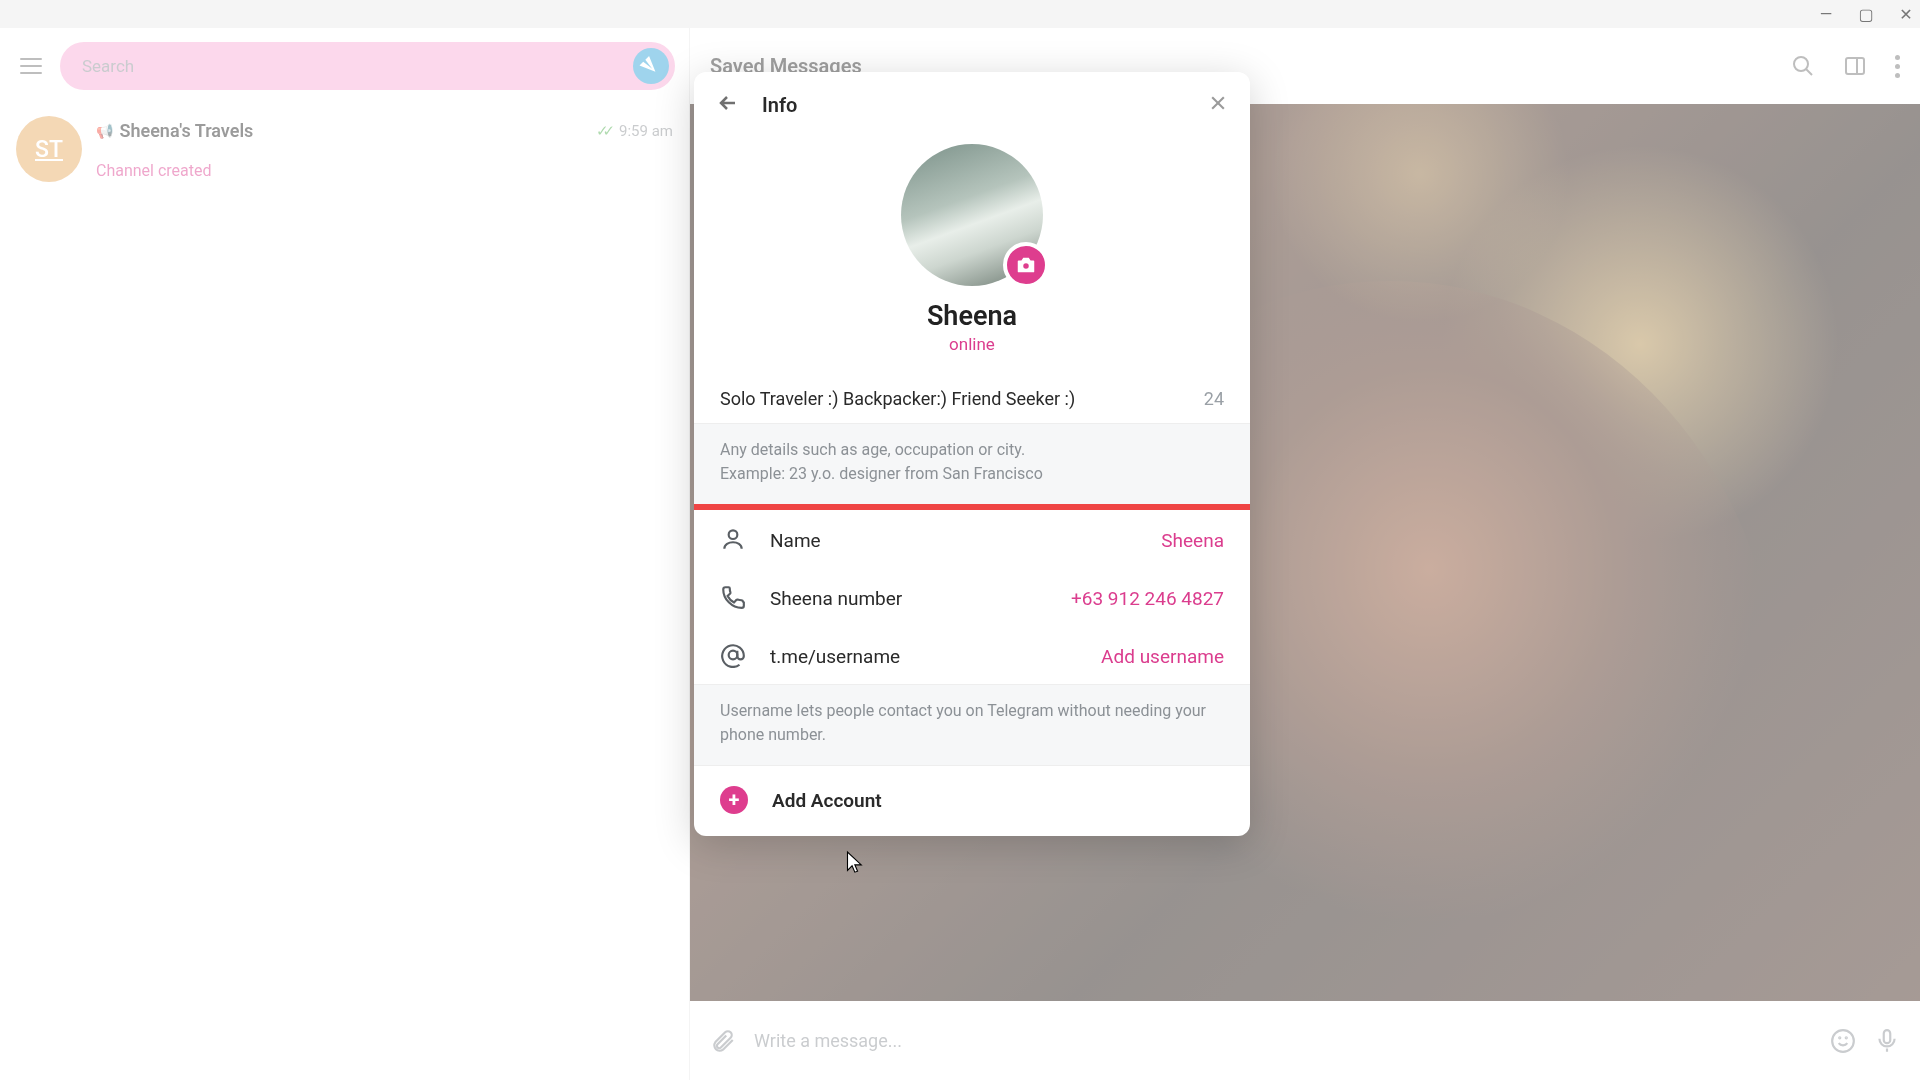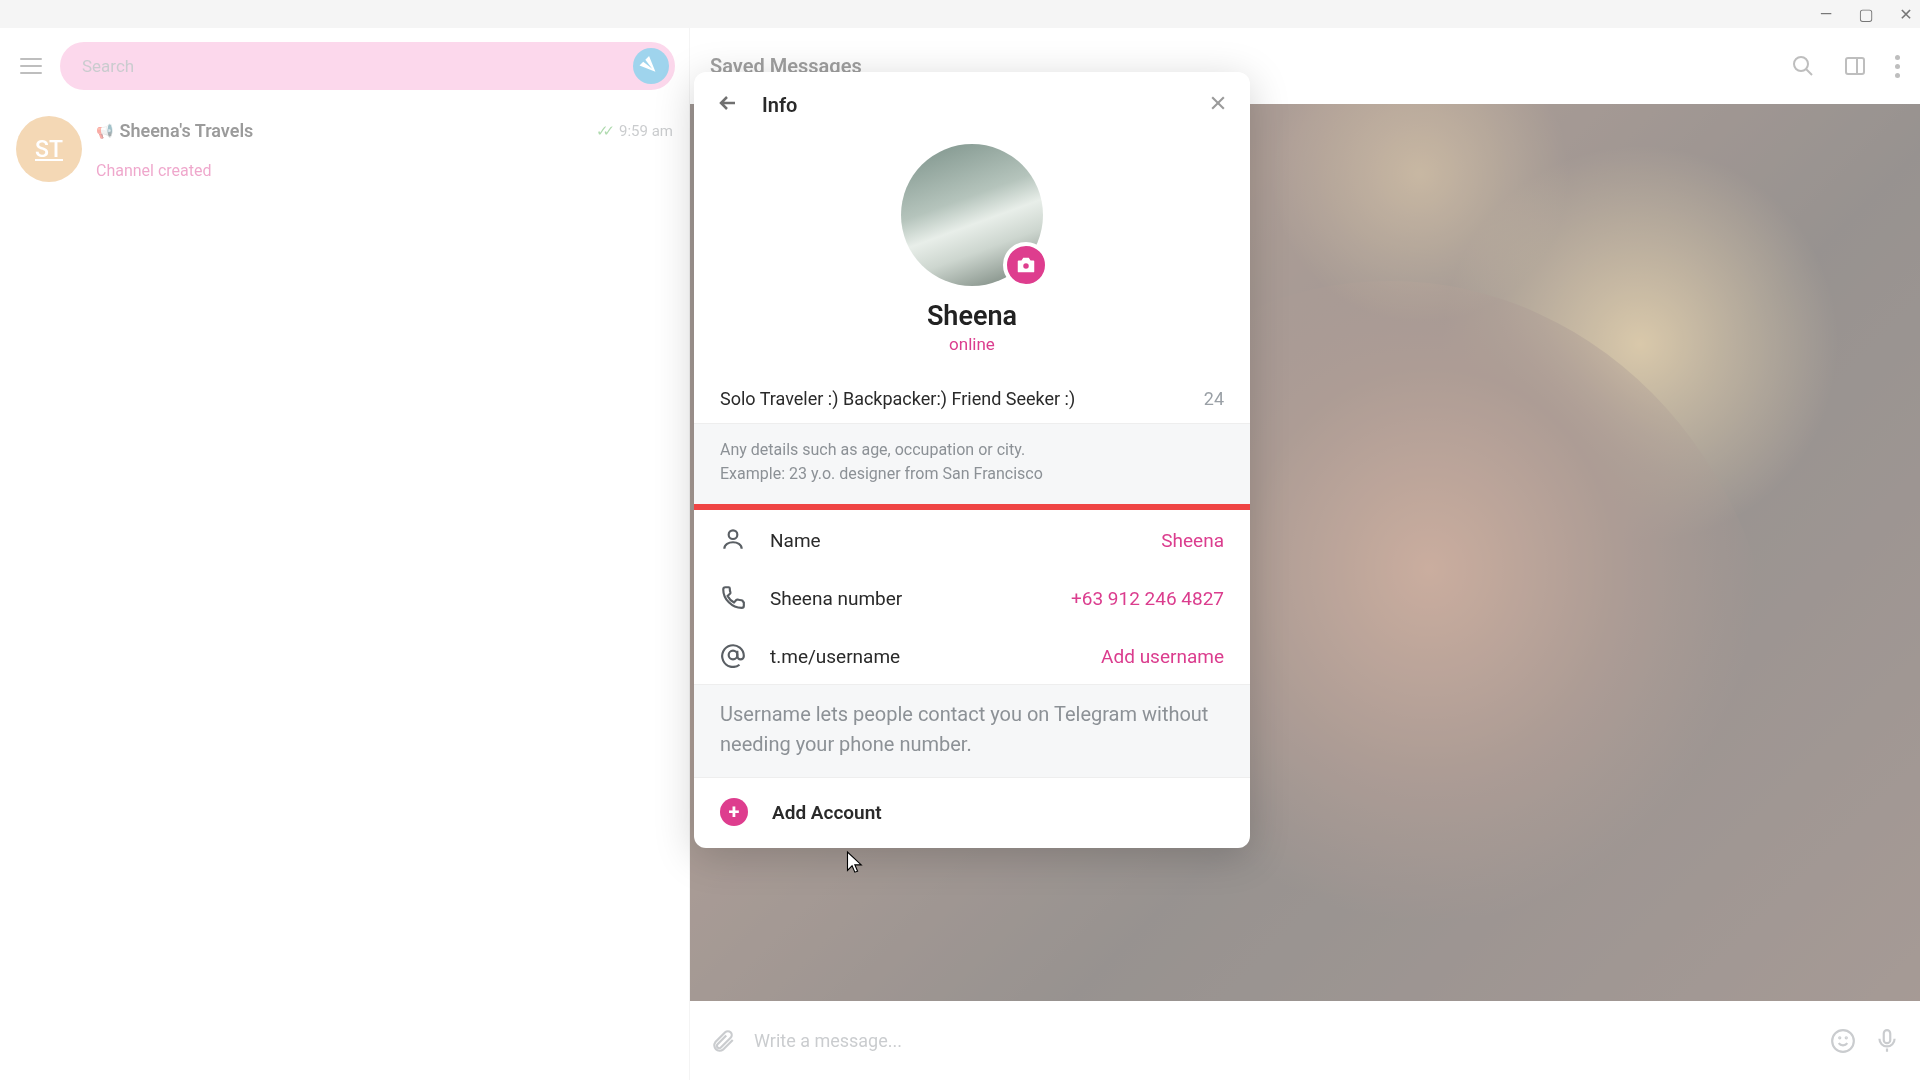--- a/index.html
+++ b/index.html
@@ -75,21 +75,21 @@
   .bio-row .count{ color:#9aa0a6; font-size:18px;}
   .hint{ background:#f6f7f8; padding:14px 26px 18px; color:#8c9196; font-size:16px; line-height:1.5; border-top:1px solid #eee; border-bottom:6px solid #ef4444;}
 
   .rows{}
   .row{ display:flex; align-items:flex-end; padding:16px 26px; gap:24px;}
   .row + .row{ }
   .row svg{ width:26px;height:26px; stroke:#5a5f64; fill:none; stroke-width:2;}
   .row .label{ font-size:19px; color:#2a2a2a;}
   .row .value{ margin-left:auto; font-size:19px; color:#db3d8e;}
 
-  .hint2{ padding:14px 26px 18px; color:#8c9196; font-size:20px; line-height:1.5; background:#f6f7f8; border-top:1px solid #eee; border-bottom:1px solid #eee;}
+  .hint2{ padding:14px 26px 18px; color:#8c9196; font-size:16px; line-height:1.5; background:#f6f7f8; border-top:1px solid #eee; border-bottom:1px solid #eee;}
 
   .addacct{ display:flex; align-items:center; gap:24px; padding:20px 26px 22px;}
   .plus{ width:28px;height:28px;border-radius:50%;background:#de3d8e;color:#fff;display:flex;align-items:center;justify-content:center;font-size:20px;font-weight:700;}
   .addacct .lbl{ font-size:19px; font-weight:600; color:#2a2a2a;}
 
   .cursor{ position:absolute; z-index:20; left:842px; top:850px; width:22px;height:26px; pointer-events:none;}
   .cursor svg{width:22px;height:26px;}
 </style>
 </head>
 <body>

